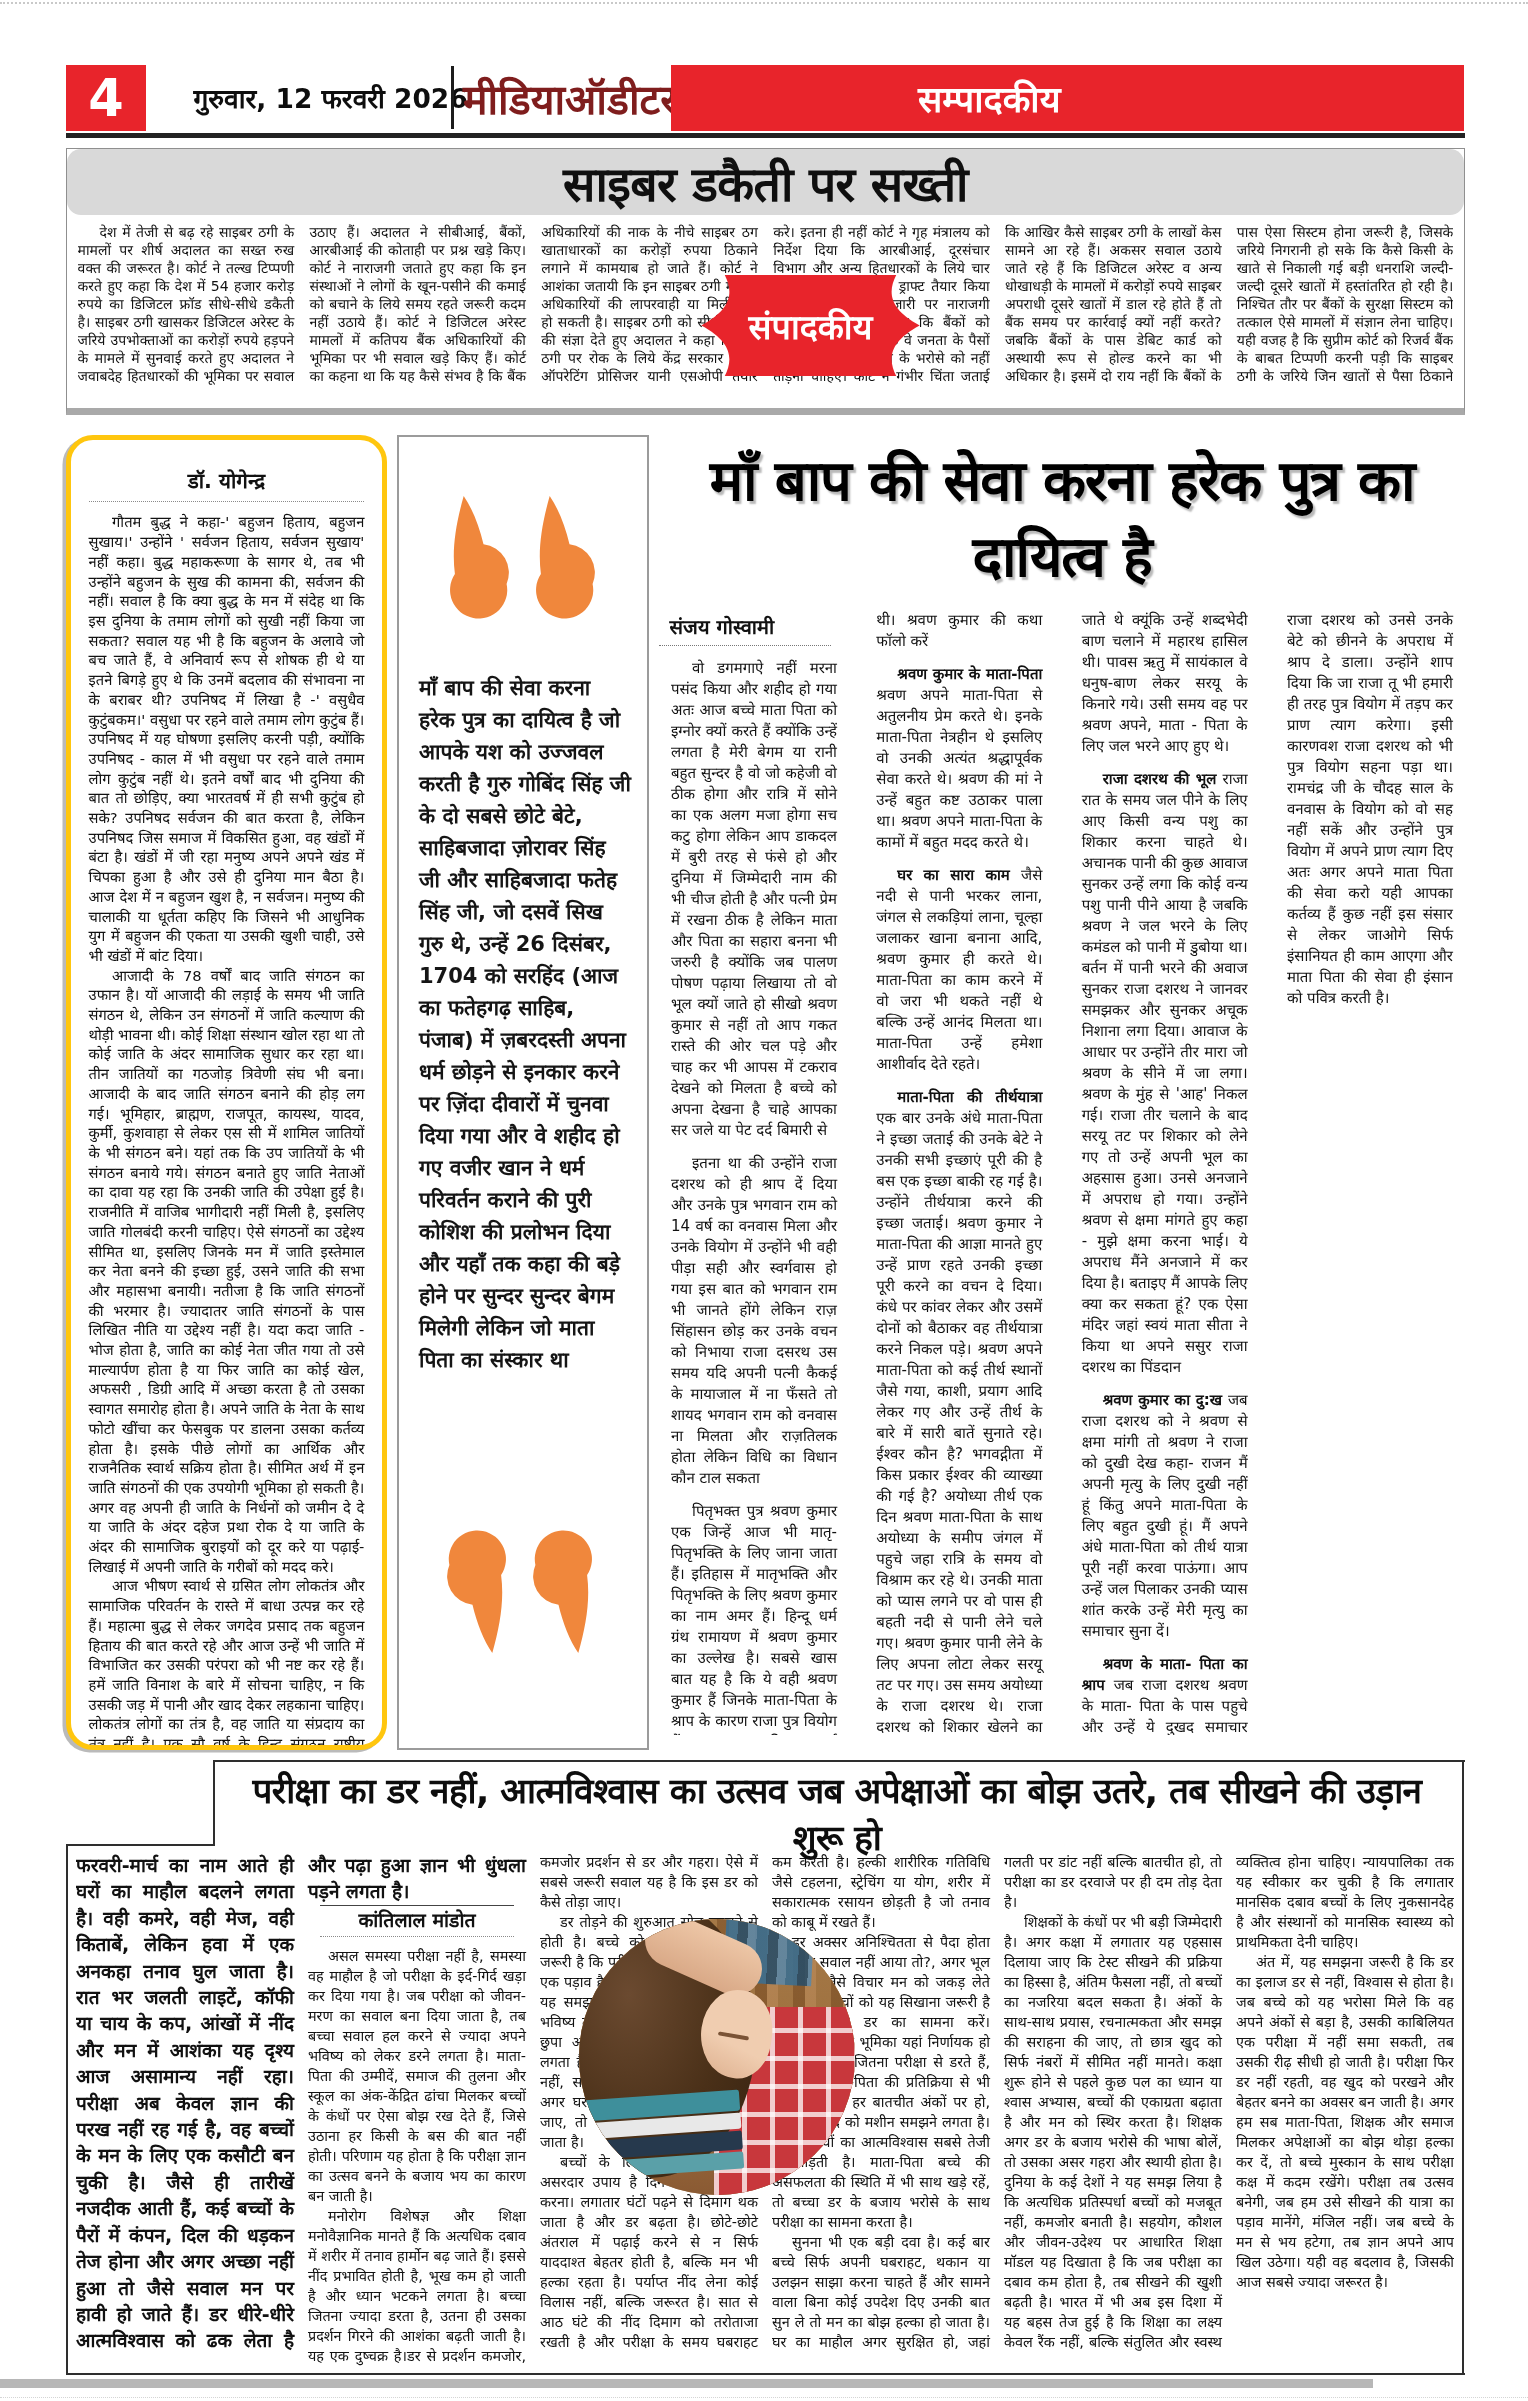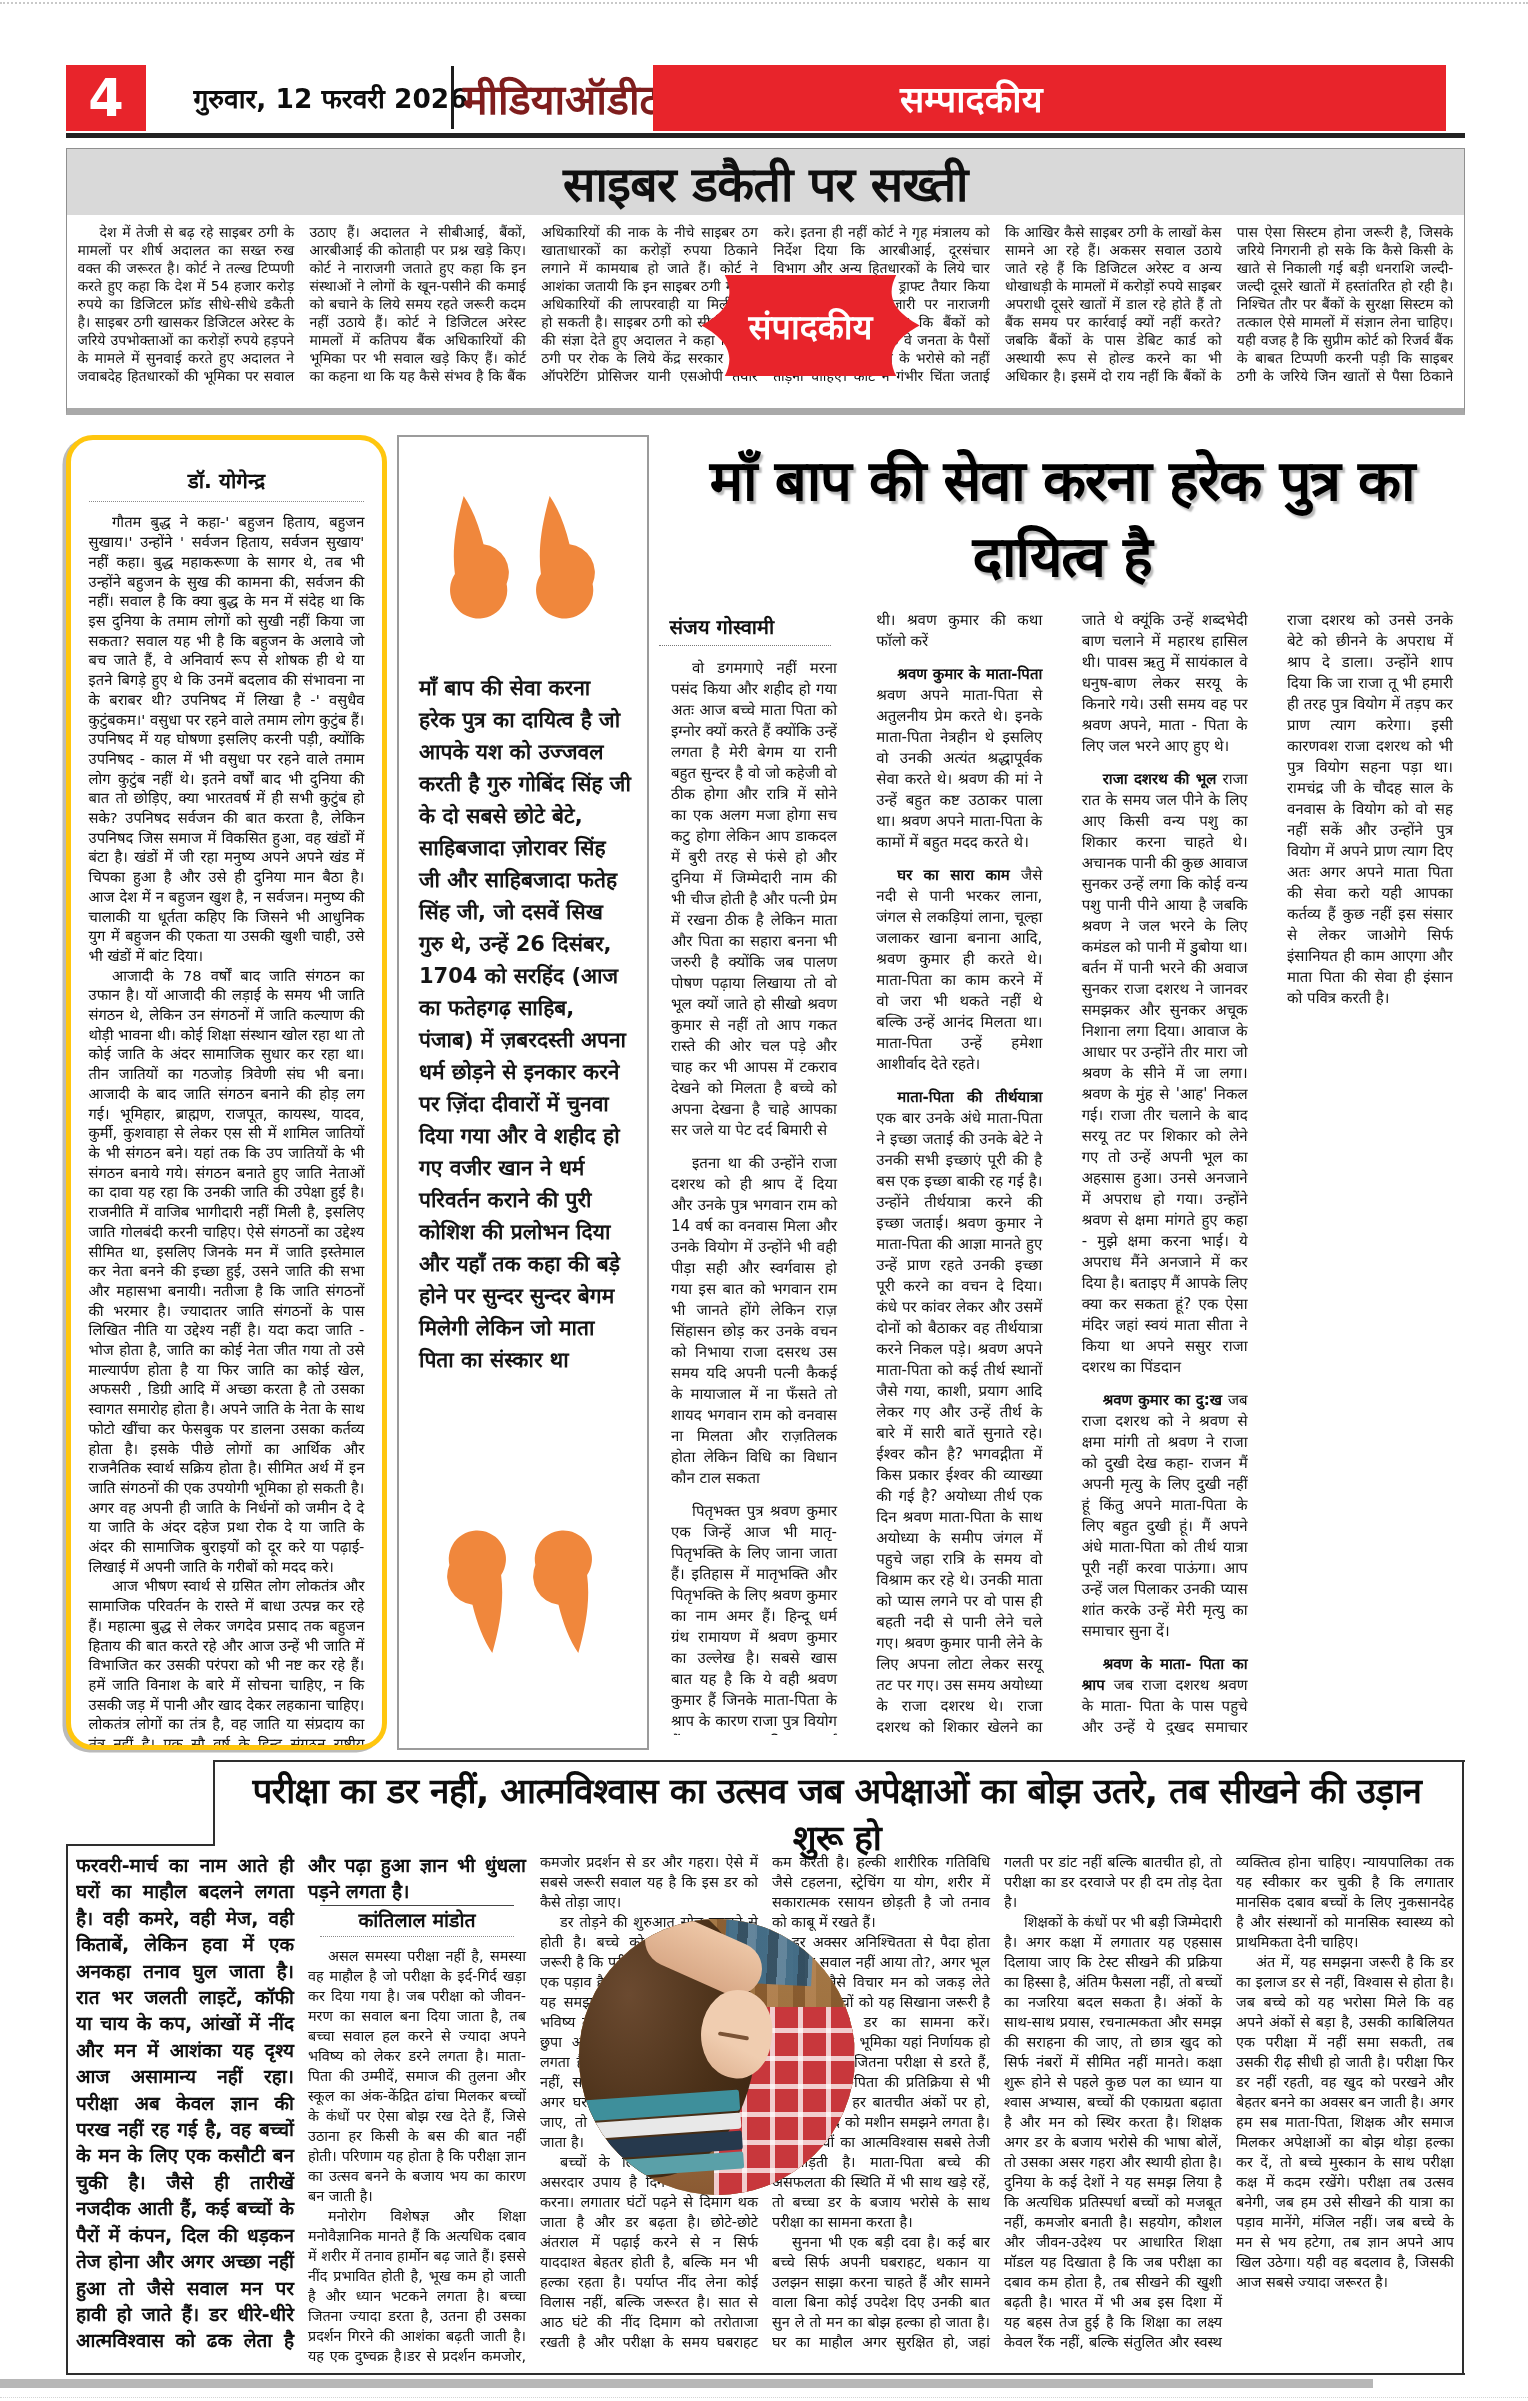--- a/index.html
+++ b/index.html
@@ -11,31 +11,31 @@
 
   
   .header{position:absolute;left:66px;top:65px;width:1399px;height:66px;}
   .pagenum{position:absolute;left:0;top:0;width:80px;height:66px;background:#e8242b;color:#fff;
            font-size:51px;font-weight:bold;display:flex;align-items:center;justify-content:center;}
   .date{position:absolute;left:100px;top:0;width:329px;height:66px;display:flex;align-items:center;
         justify-content:center;font-size:26.4px;font-weight:700;color:#0e0e0e;}
   .hdr-divider{position:absolute;left:385px;top:1.2px;width:2.9px;height:63px;background:#1c1c1c;}
   .masthead{position:absolute;left:407px;top:0;width:194px;height:66px;display:flex;align-items:center;
             justify-content:center;font-size:41px;font-weight:700;color:#7f1d1d;}
-  .banner{position:absolute;left:587px;top:0;width:793px;height:66px;background:#e8242b;}
+  .banner{position:absolute;left:605px;top:0;width:793px;height:66px;background:#e8242b;}
   .section-title{position:absolute;left:247px;top:0;height:66px;display:flex;align-items:center;
                  font-size:36px;font-weight:800;color:#ffffff;}
   .epaper{position:absolute;right:16.5px;top:0;height:66px;display:flex;align-items:center;
           font-size:20px;font-weight:700;color:#ffffff;}
   .header-rule{position:absolute;left:66px;top:133px;width:1399px;height:5.3px;background:#222;}
 
   
   .top-box{position:absolute;left:66px;top:148px;width:1399px;height:267px;
            border:1.8px solid #8f8f8f;border-bottom:7px solid #a9a9a9;background:#fff;box-sizing:border-box;}
-  .top-band{height:66px;background:#d9d9d9;display:flex;align-items:center;justify-content:center;}
+  .top-band{height:66px;background:#d9d9d9;display:flex;align-items:center;justify-content:center;border-radius:14px;}
   .top-headline{font-size:48px;font-weight:800;color:#0f0f0f;letter-spacing:-0.6px;}
   .top-body{margin:8.2px 10.6px 0 10.6px;height:176px;column-count:6;column-gap:15.3px;column-fill:auto;
             font-size:14px;line-height:18px;text-align:justify;overflow:hidden;}
   .top-body p{margin:0;text-indent:22px;}
   .badge{position:absolute;left:634px;top:126px;width:219px;height:101px;}
   .badge svg{position:absolute;left:0;top:0;width:100%;height:100%;}
   .badge-label{position:absolute;left:0;top:0;width:100%;height:100%;display:flex;align-items:center;
                justify-content:center;color:#fff;font-size:34px;font-weight:800;}
 
   

